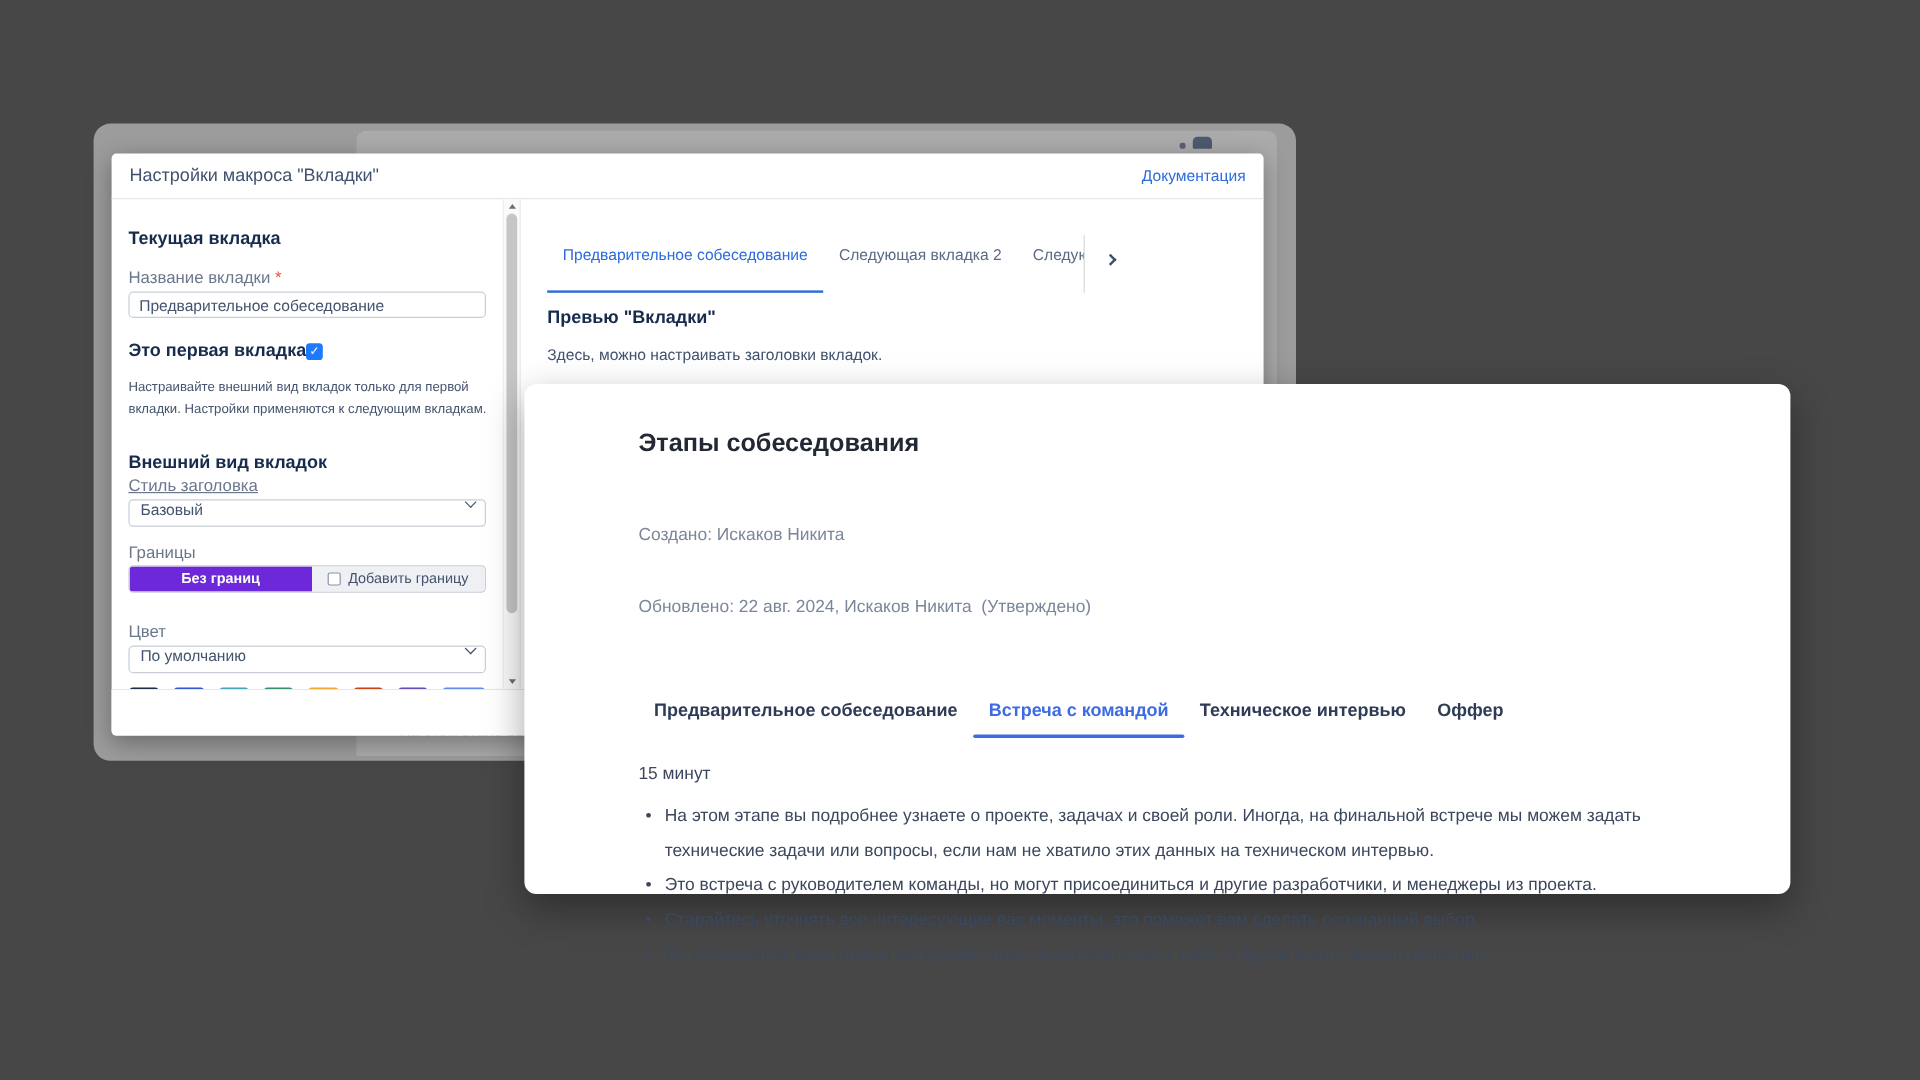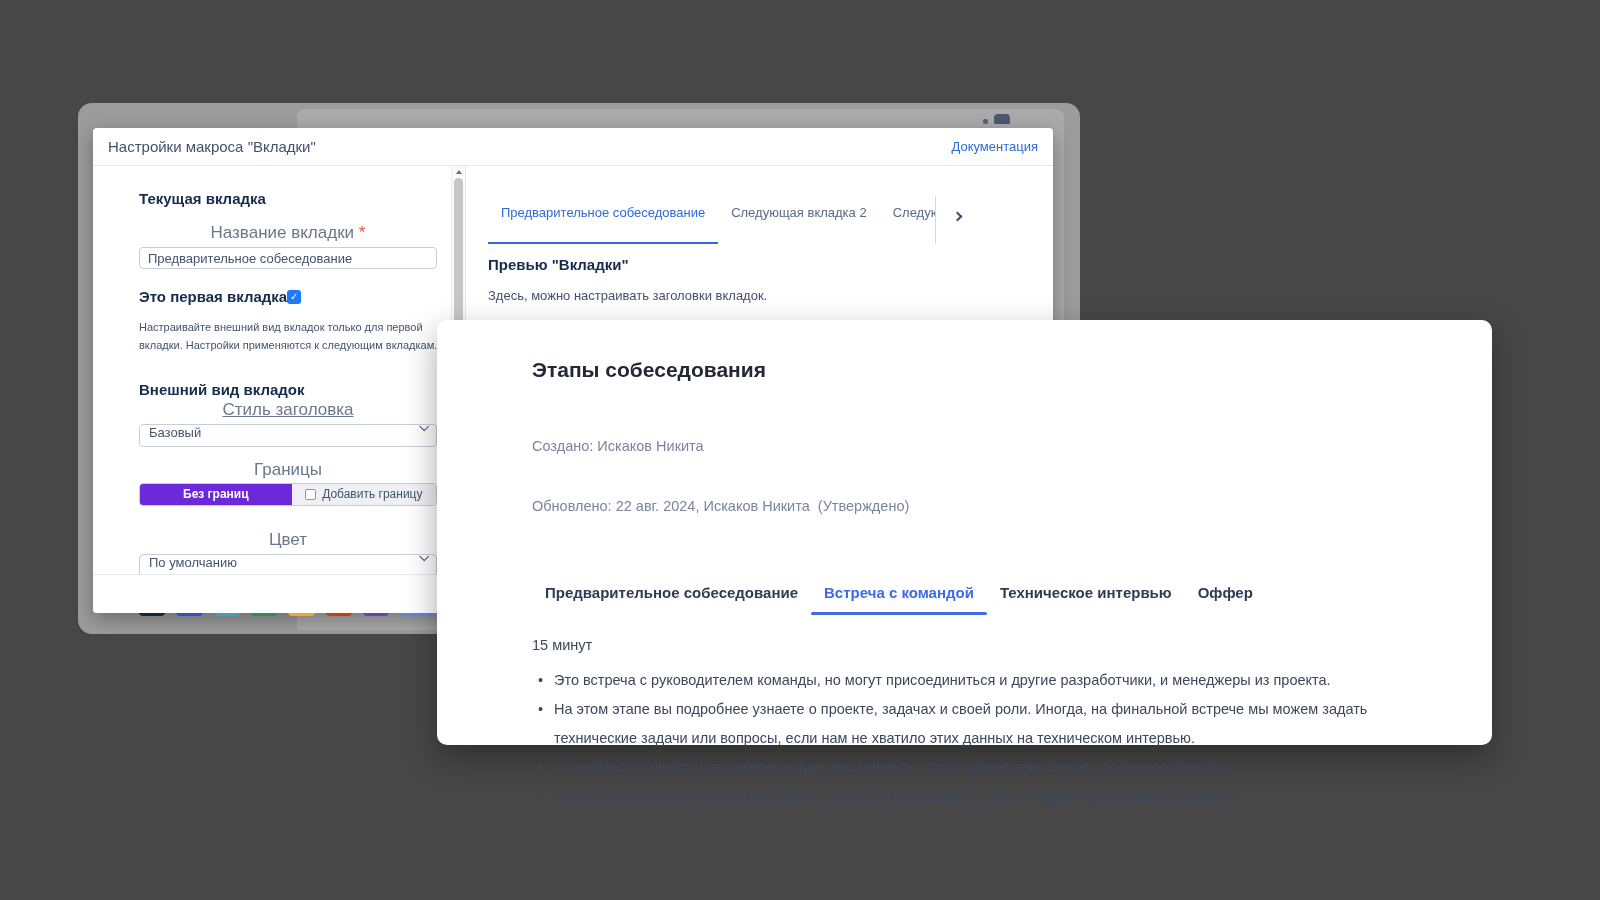--- a/index.html
+++ b/index.html
@@ -36,26 +36,26 @@
     box-shadow:0 6px 20px rgba(0,0,0,.32);
     display:flex; flex-direction:column;
   }
   .dlg-header {
     flex:0 0 38px; display:flex; align-items:center; justify-content:space-between;
     padding:0 15px; border-bottom:1px solid #E4E6EA;
   }
   .dlg-title { font-size:15px; color:#42526E; }
   .doc-link { font-size:13px; color:#2B6BDA; text-decoration:none; cursor:pointer; }
 
-  .dlg-body { flex:1; display:flex; min-height:0;padding-left:32px; }
+  .dlg-body { flex:1; display:flex; min-height:0; }
   .form-col { width:326px; padding:0 14px; }
 
   .f-h2 { font-size:15px; font-weight:700; color:#172B4D; }
   .s1 { margin-top:24px; }
-  .f-label { font-size:17px; color:#6B778C; margin:16px 0 4px;text-align:center; }
+  .f-label { font-size:14px; color:#6B778C; margin:16px 0 4px; }
   .req { color:#E0533F; }
   .f-input {
     width:100%; height:22px; border:1px solid #C9CED6; border-radius:4px;
     font-size:13px; color:#44546E; padding:0 8px;
     font-family:"Liberation Sans", sans-serif; background:#fff; outline:none;
   }
   .first-row { display:flex; align-items:center; justify-content:flex-start; margin-top:19px; }
   .checkbox {
     width:14px; height:14px; background:#1D7AFC; border-radius:3px;
     display:flex; align-items:center; justify-content:center;
@@ -263,20 +263,20 @@
       <div>Обновлено: 22 авг. 2024, Искаков Никита  (Утверждено)</div>
     </div>
     <div class="card-tabs">
       <div class="card-tab">Предварительное собеседование</div>
       <div class="card-tab active">Встреча с командой</div>
       <div class="card-tab">Техническое интервью</div>
       <div class="card-tab">Оффер</div>
     </div>
     <div class="card-duration">15 минут</div>
     <ul class="card-bullets">
+      <li>На этом этапе вы подробнее узнаете о проекте, задачах и своей роли. Иногда, на финальной встрече мы можем задать технические задачи или вопросы, если нам не хватило этих данных на техническом интервью.</li>
       <li>Это встреча с руководителем команды, но могут присоединиться и другие разработчики, и менеджеры из проекта.</li>
-      <li>На этом этапе вы подробнее узнаете о проекте, задачах и своей роли. Иногда, на финальной встрече мы можем задать технические задачи или вопросы, если нам не хватило этих данных на техническом интервью.</li>
       <li>Старайтесь уточнять все интересующие вас моменты, это поможет вам сделать осознанный выбор.</li>
       <li>По результатам всех этапов мы будем готовы пригласить вас к себе, и будем ждать вашего решения.</li>
     </ul>
   </div>
 
 </div>
 
 </body></html>

